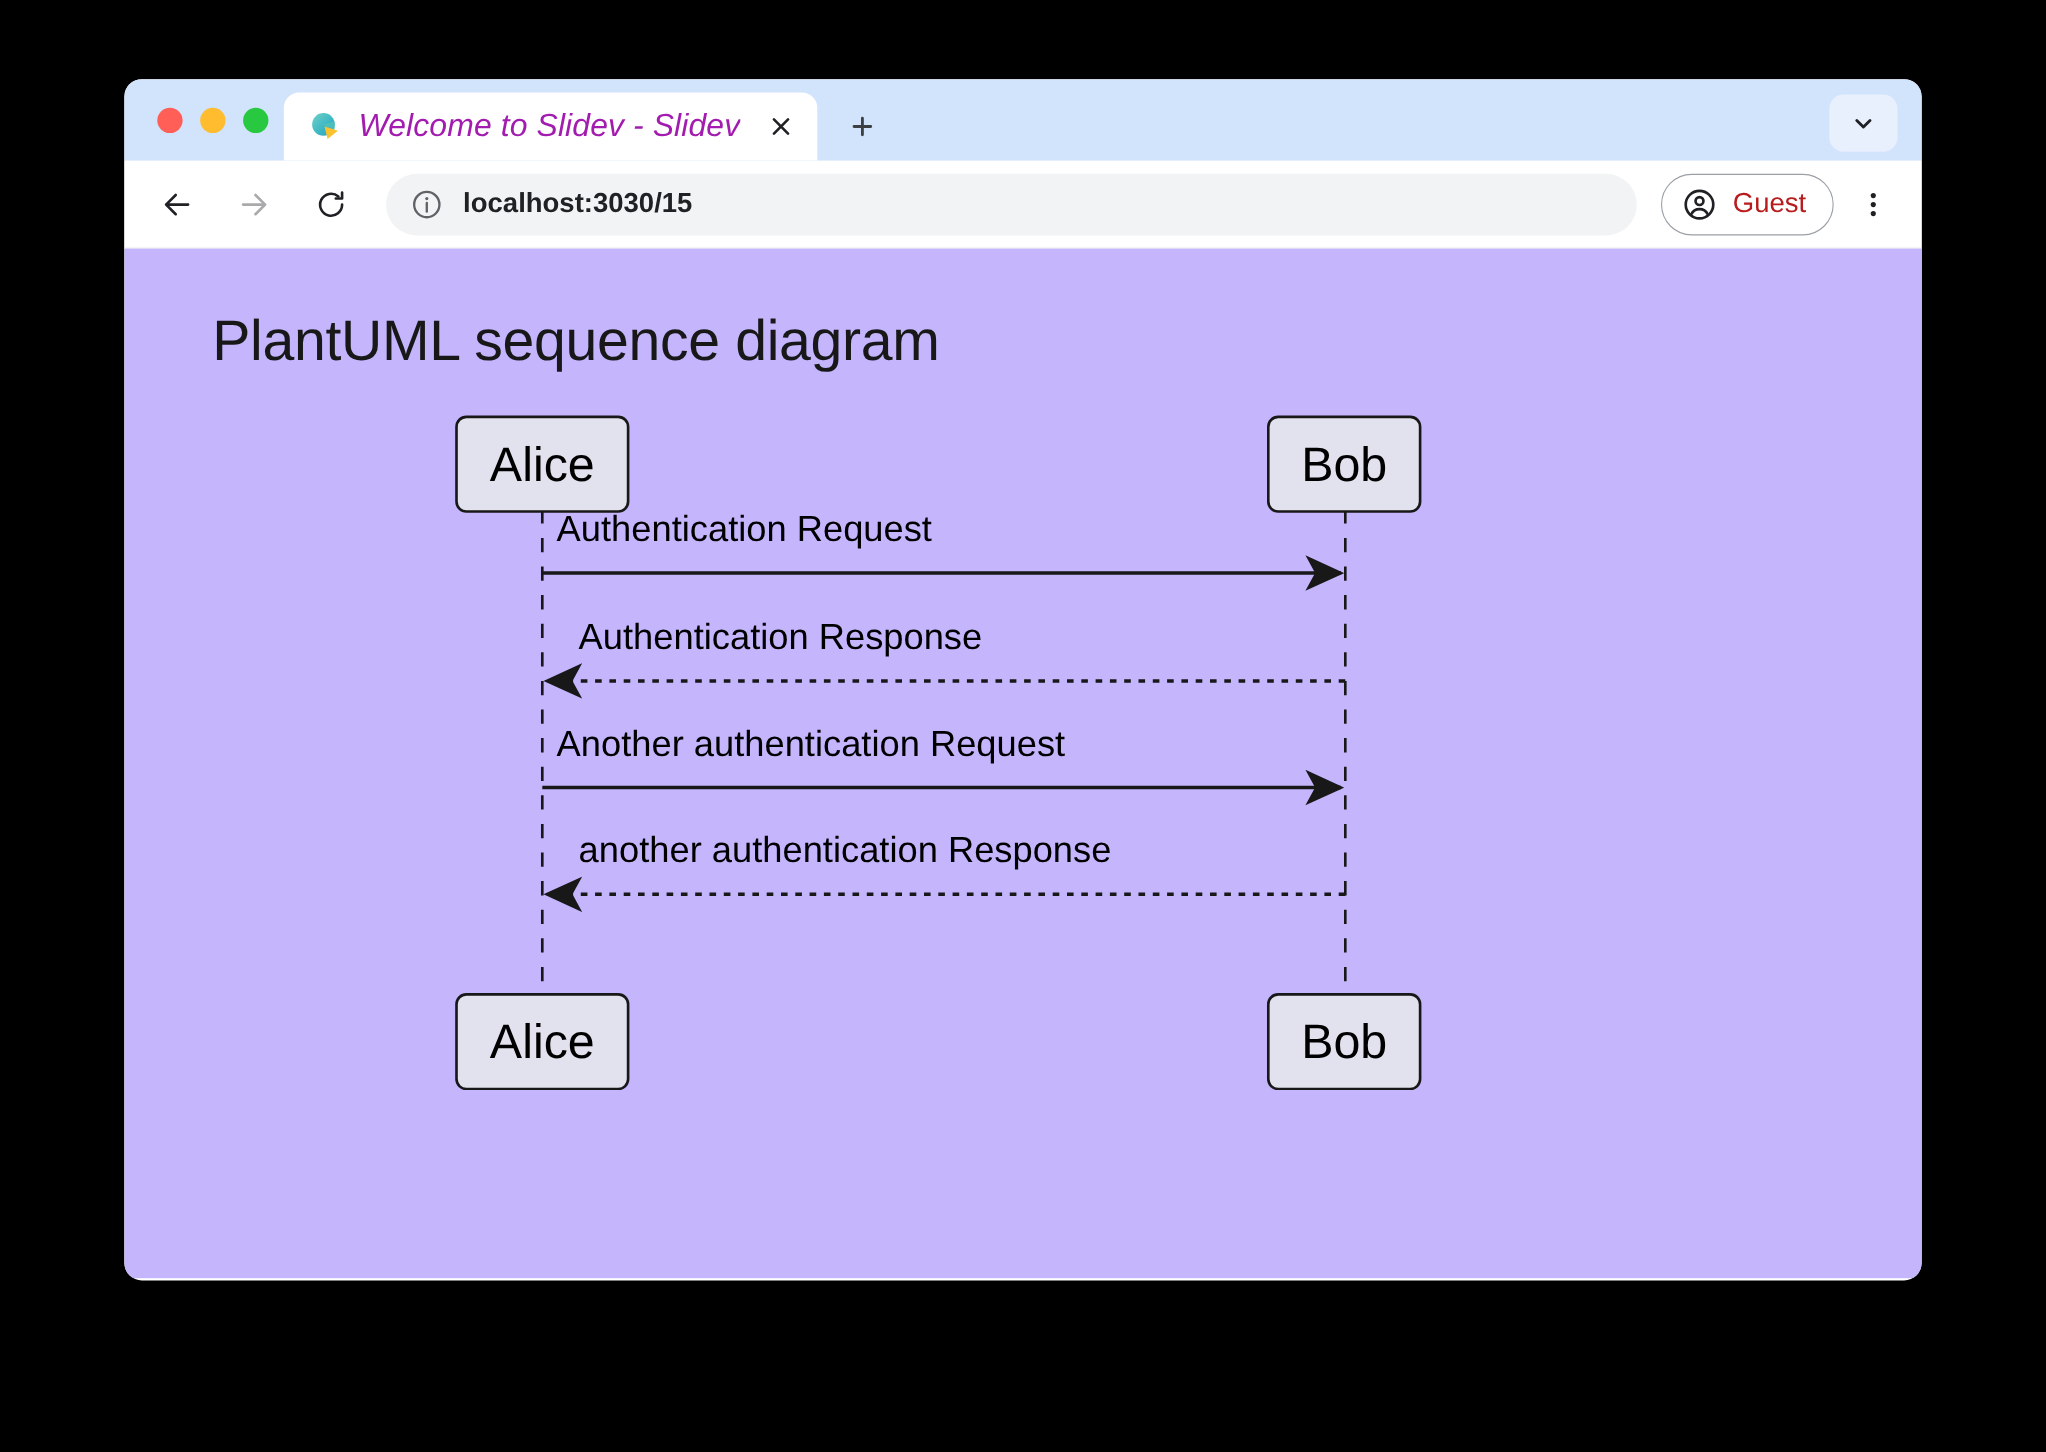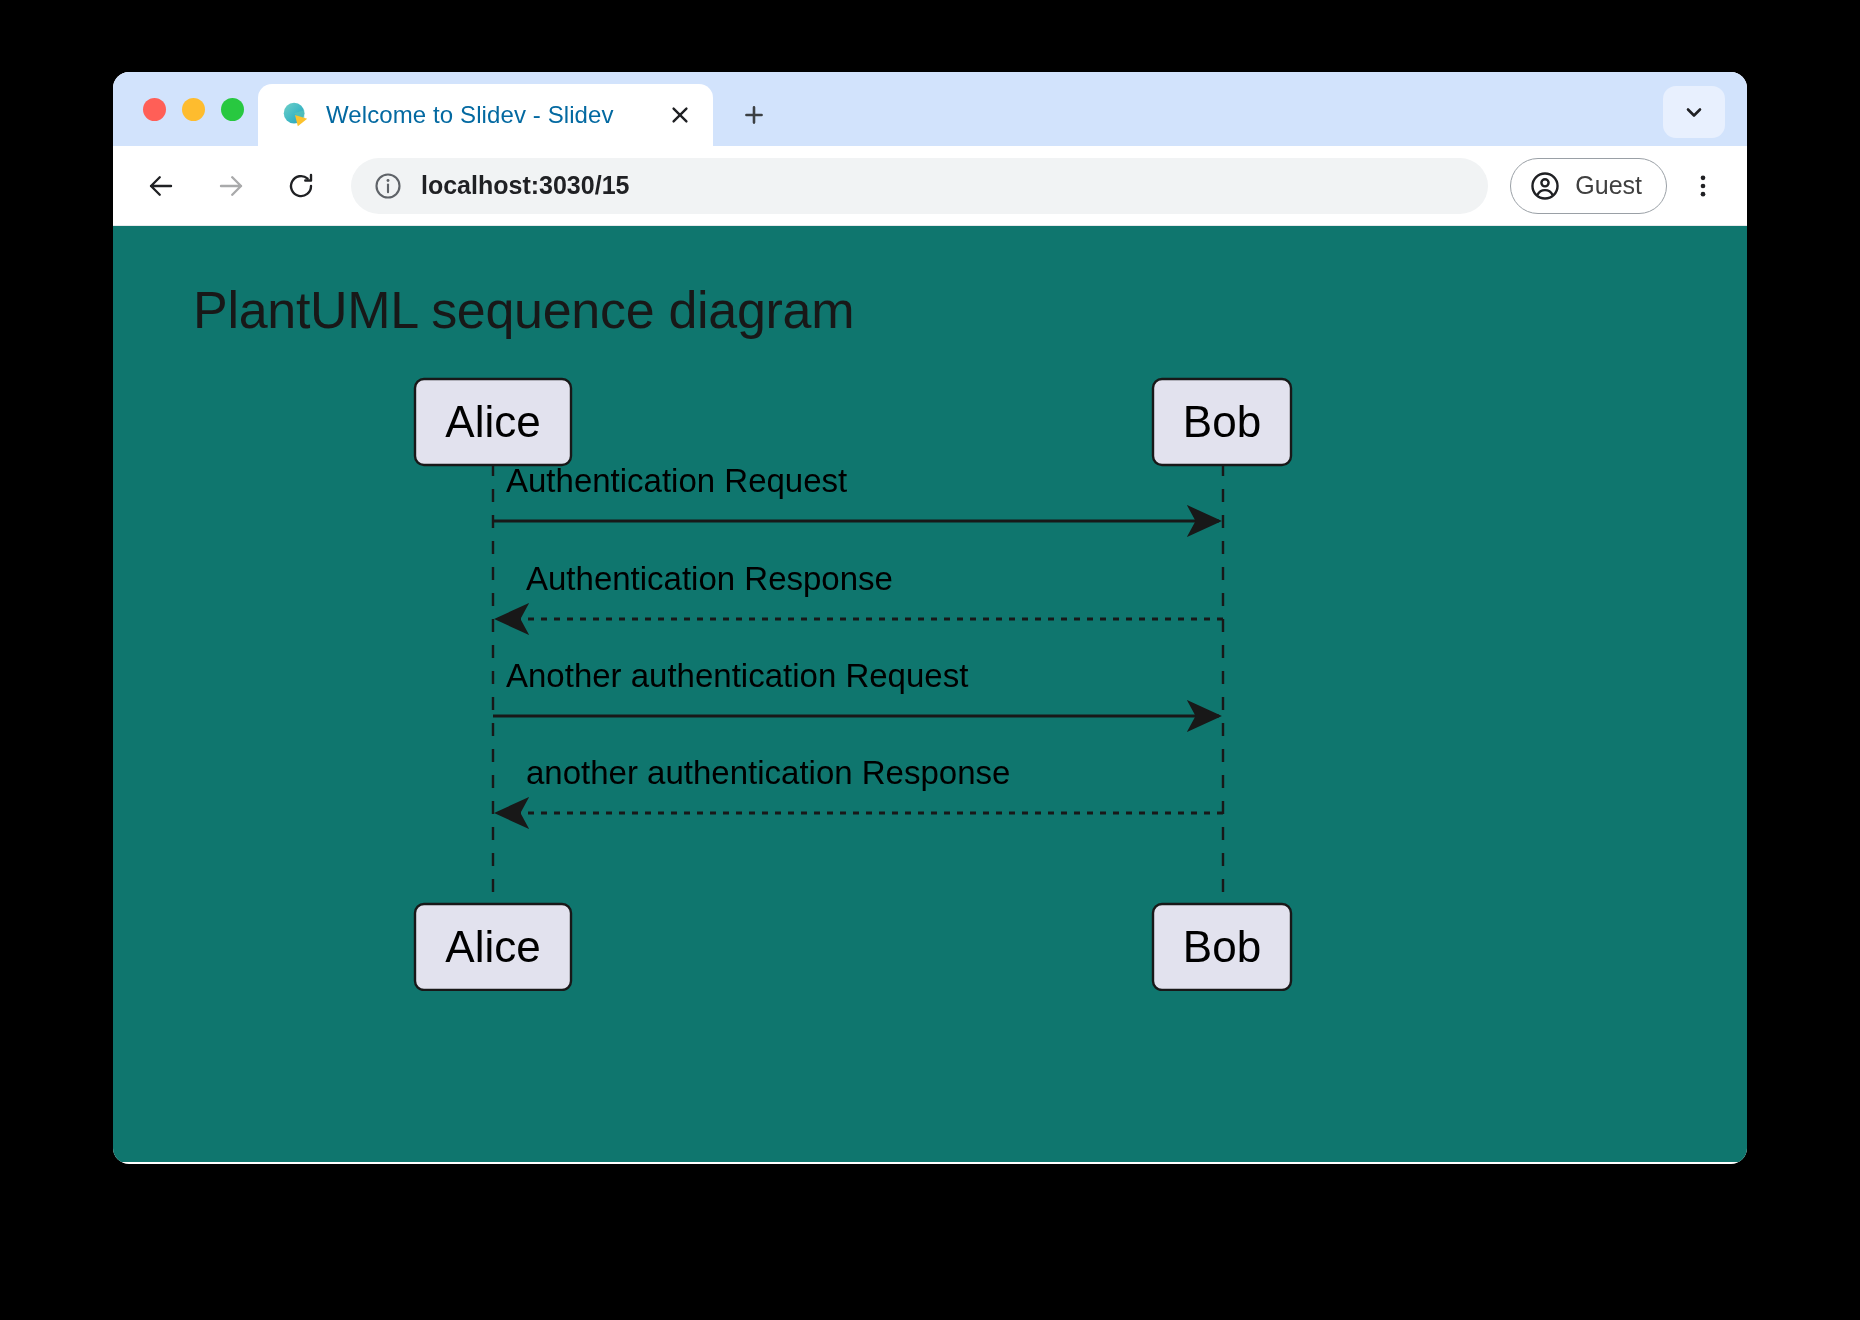--- a/index.html
+++ b/index.html
@@ -67,26 +67,27 @@
   }
   .tab-favicon {
     width: 30px;
     height: 30px;
     flex: 0 0 30px;
     margin-right: 16px;
     display: block;
   }
   .tab-title {
     flex: 1 1 auto;
-    font-size: 24px;
-    color: #0369a1;
+    font-size: 29px;
+    color: #a21caf;
     white-space: nowrap;
     overflow: hidden;
     text-overflow: ellipsis;
     letter-spacing: 0.1px;
+    font-style: italic;
   }
   .tab-close {
     width: 38px;
     height: 38px;
     flex: 0 0 38px;
     margin-left: 18px;
     display: flex;
     align-items: center;
     justify-content: center;
     border-radius: 50%;
@@ -174,38 +175,38 @@
   }
   .profile-icon {
     width: 32px;
     height: 32px;
     flex: 0 0 32px;
     margin-right: 14px;
     display: block;
   }
   .profile-label {
     font-size: 25px;
-    color: #404040;
+    color: #b91c1c;
     white-space: nowrap;
   }
   .menu-btn {
     width: 44px;
     height: 52px;
     flex: 0 0 44px;
     margin-left: 14px;
     display: flex;
     align-items: center;
     justify-content: center;
   }
 
   
   .page-content {
     position: relative;
     height: 936px;
-    background: #0f766e;
+    background: #c4b5fd;
     overflow: hidden;
   }
   .slide-title {
     position: absolute;
     left: 80px;
     top: 54px;
     font-size: 52px;
     font-weight: 300;
     color: #181818;
     letter-spacing: -0.3px;

